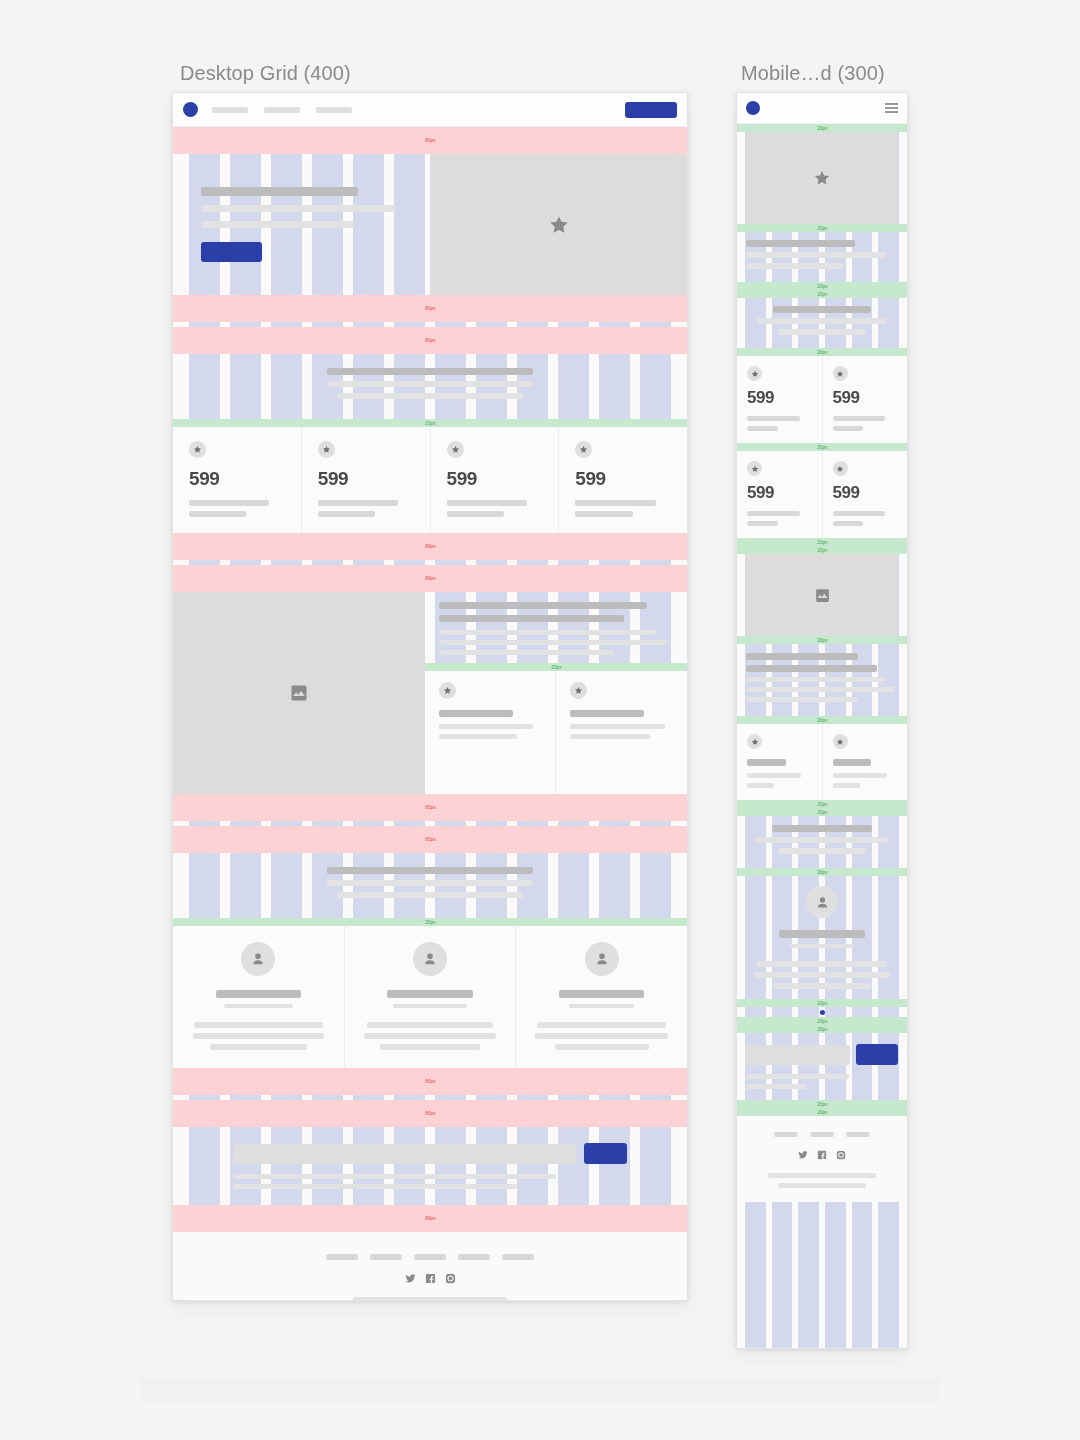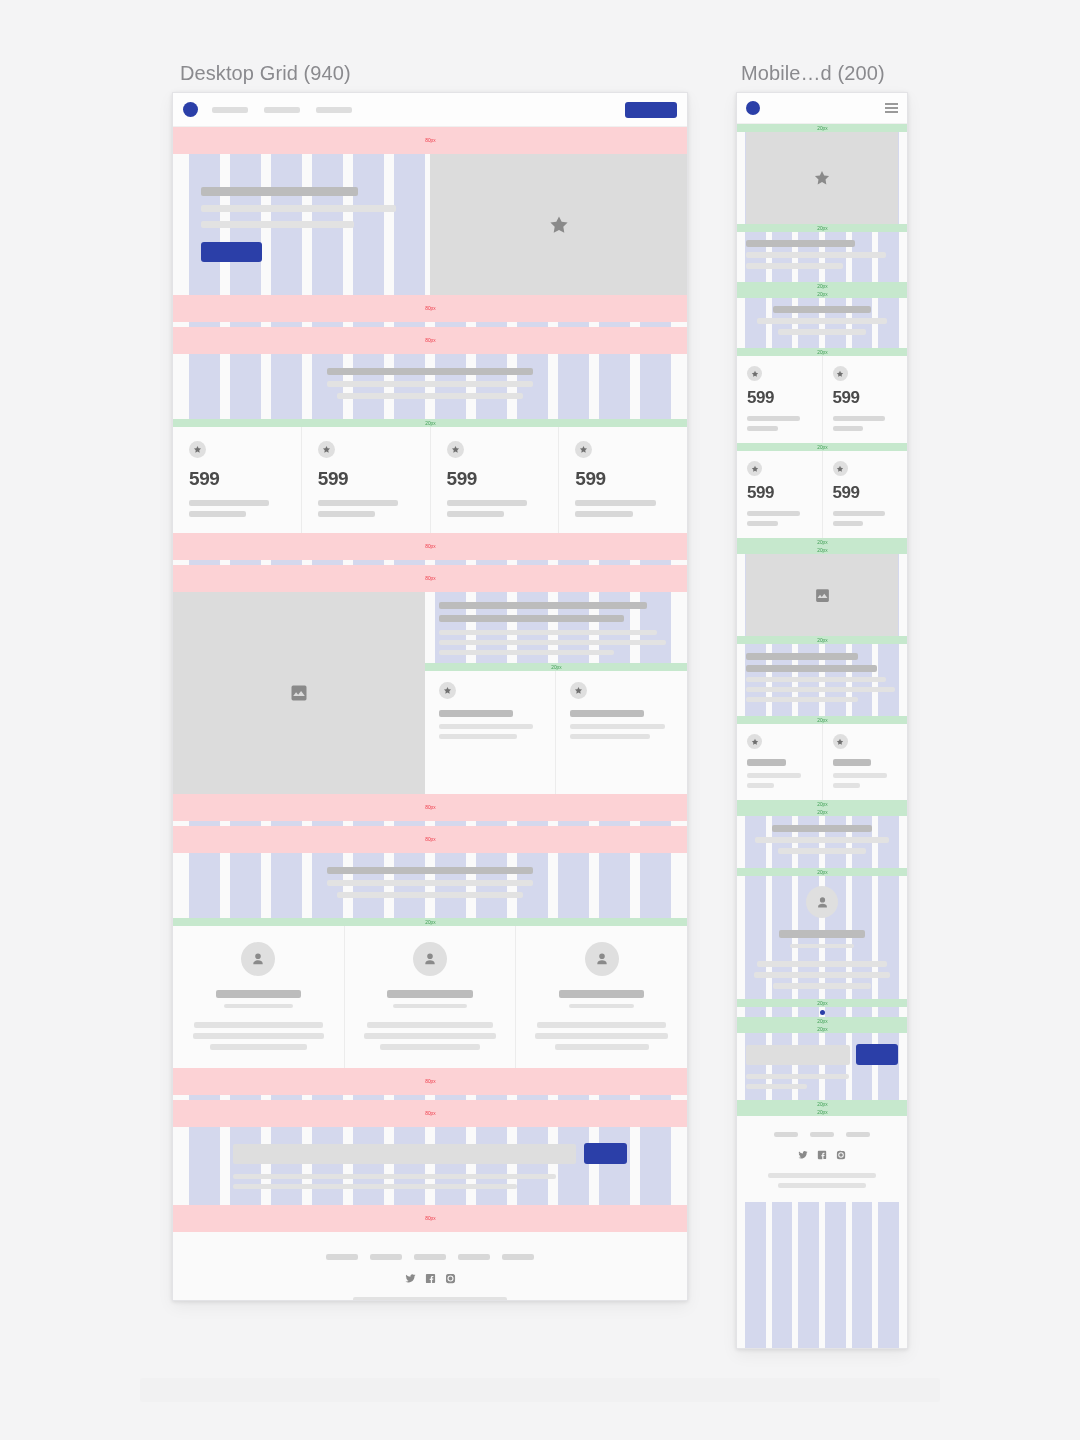--- a/index.html
+++ b/index.html
@@ -128,22 +128,22 @@
   #mb-footer .foot-links .bar{width:24px;height:5px;}
 
   
   #bottom-band{position:absolute;left:140px;top:1378px;width:800px;height:24px;background:#f1f1f2;border-radius:2px;}
 </style>
 </head>
 <body>
 
 <div class="canvas">
 
-  <div class="board-title" id="title-desktop">Desktop Grid (940)</div>
-  <div class="board-title" id="title-mobile">Mobile…d (200)</div>
+  <div class="board-title" id="title-desktop">Desktop Grid (400)</div>
+  <div class="board-title" id="title-mobile">Mobile…d (300)</div>
 
   <div class="artboard" id="artboard-desktop">
 
     <div class="gridcols" style="left:16px;right:16px;gap:10px;">
       <div class="col" style="flex:1"></div>
         <div class="col" style="flex:1"></div>
       <div class="col" style="flex:1"></div>
         <div class="col" style="flex:1"></div>
       <div class="col" style="flex:1"></div>
         <div class="col" style="flex:1"></div>

